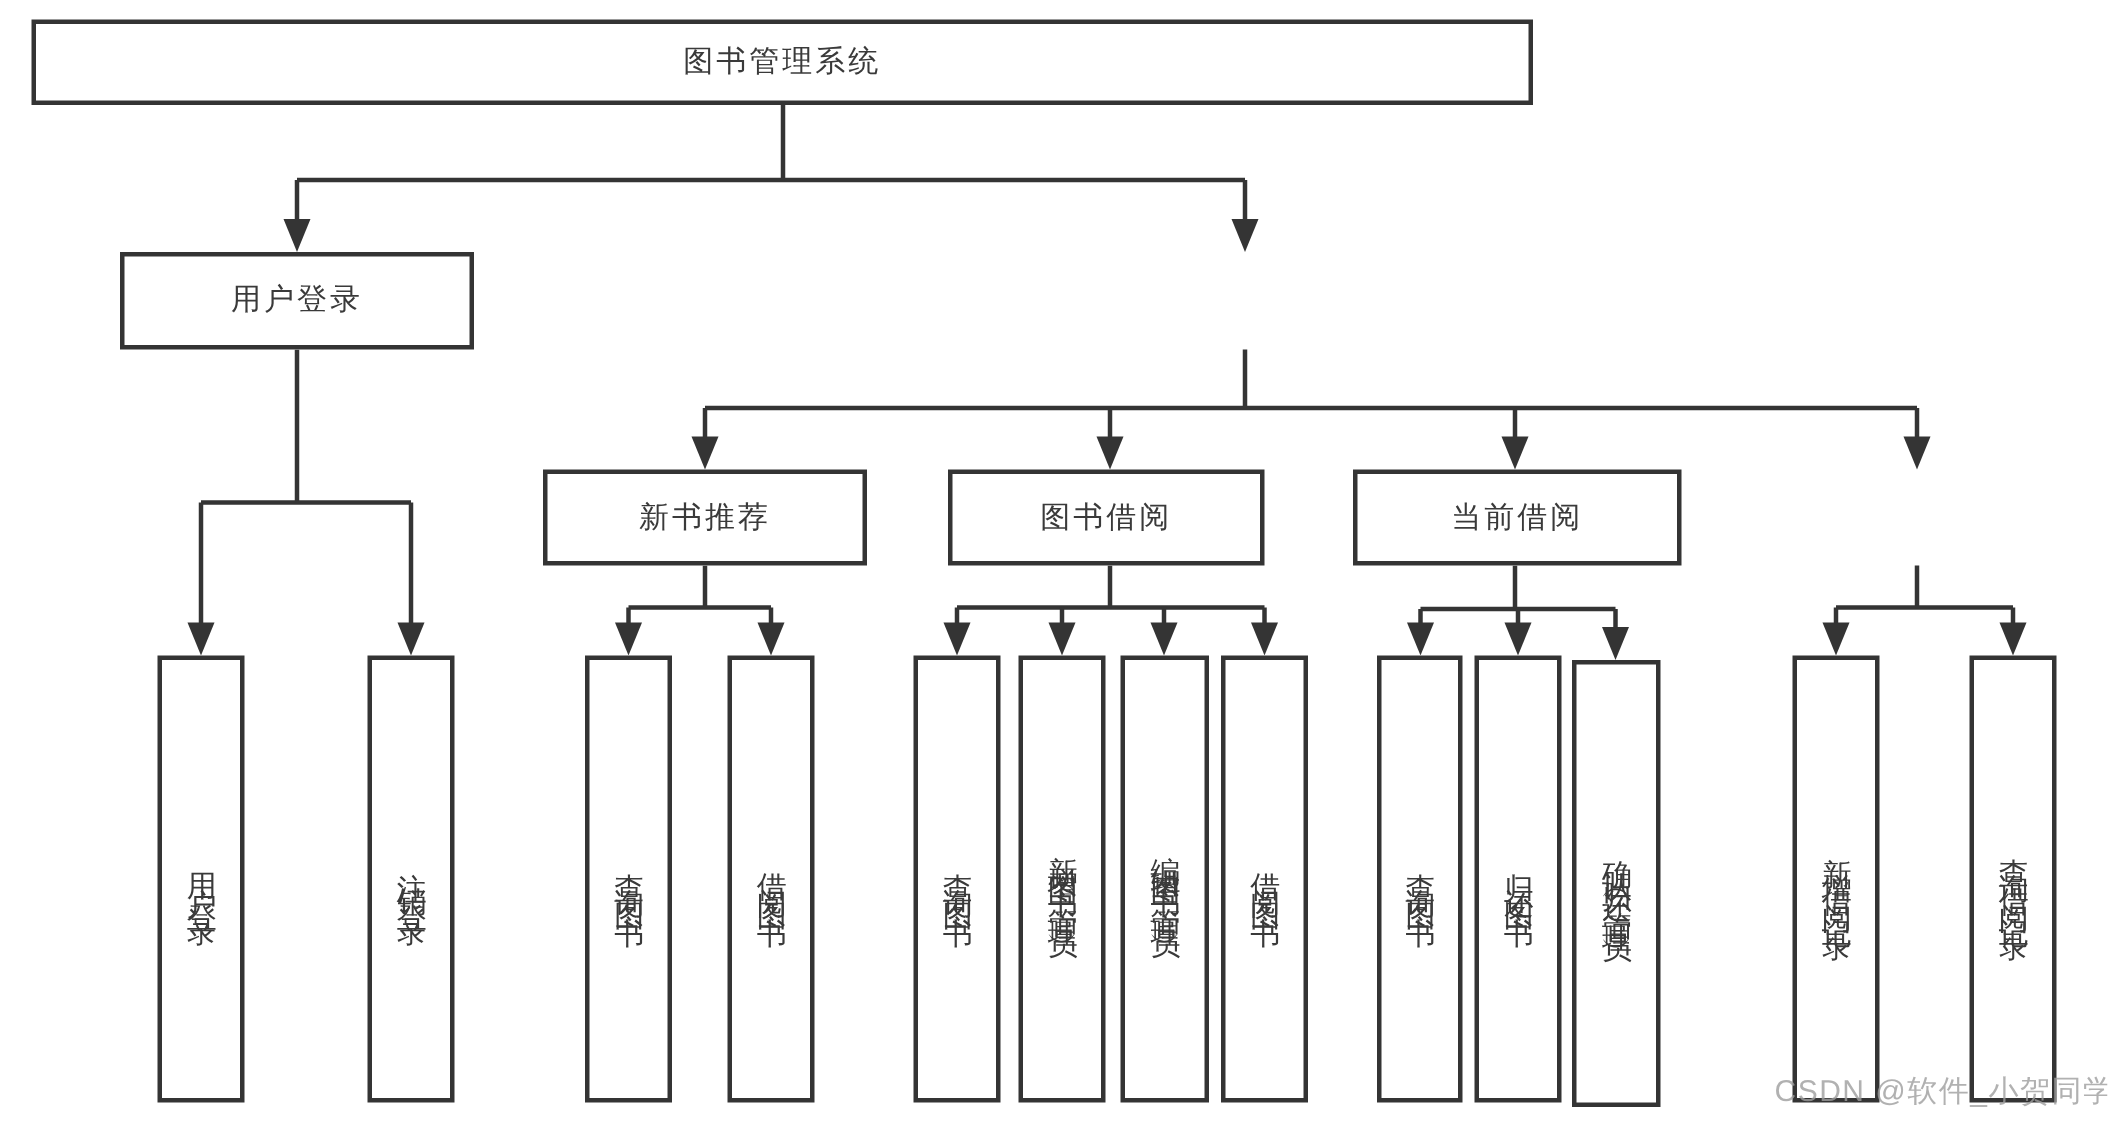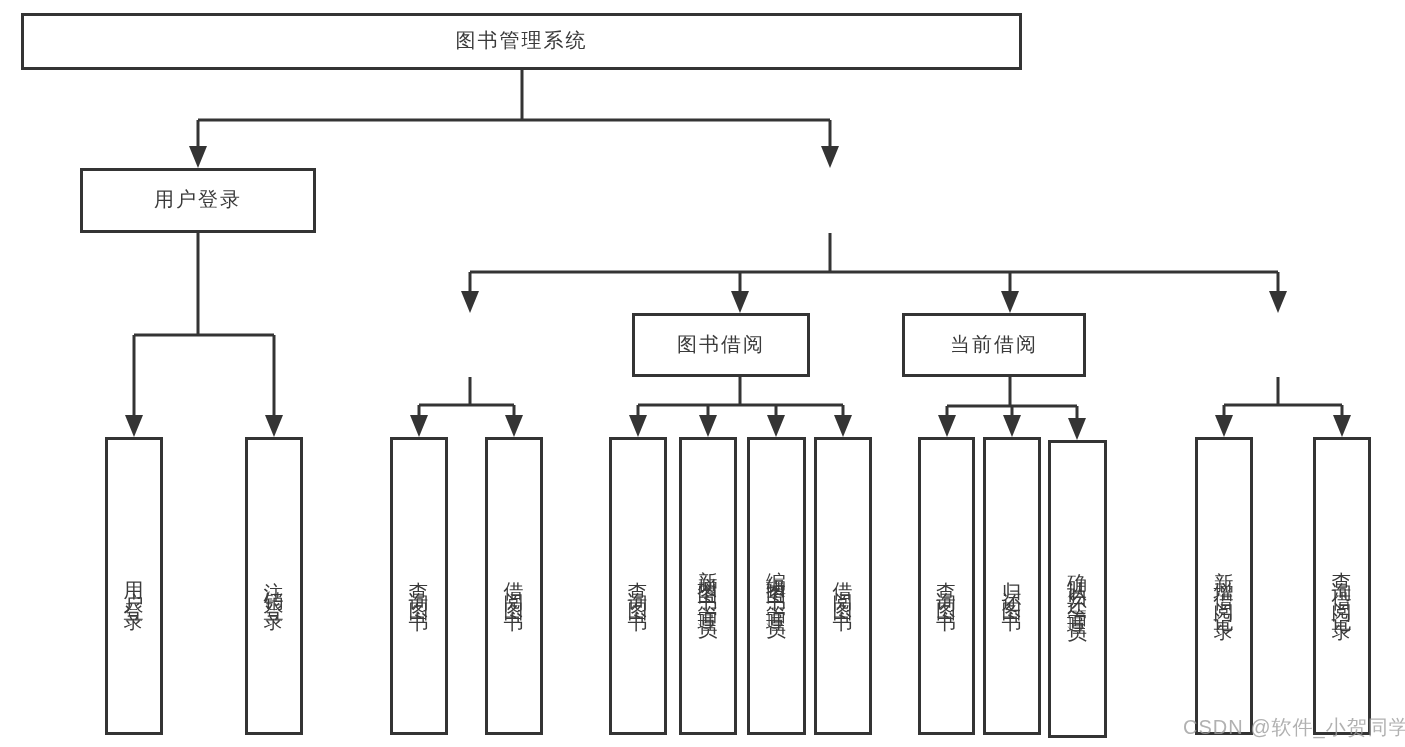--- a/index.html
+++ b/index.html
@@ -107,24 +107,27 @@
   </svg>
 
   <div class="box h" style="left:21px;top:13px;width:1001px;height:57px">
     <span>图书管理系统</span>
   </div>
 
   <div class="box h" style="left:80px;top:168px;width:236px;height:65px">
     <span>用户登录</span>
   </div>
 
-  <div class="box h" style="left:632px;top:313px;width:178px;height:64px">
+  <div class="box h" style="left:362px;top:313px;width:216px;height:64px">
+    <span>新书推荐</span>
+  </div>
+  <div class="box h" style="left:632px;top:313px;width:211px;height:64px">
     <span>图书借阅</span>
   </div>
-  <div class="box h" style="left:902px;top:313px;width:184px;height:64px">
+  <div class="box h" style="left:902px;top:313px;width:219px;height:64px">
     <span>当前借阅</span>
   </div>
 
   <div class="box v" style="left:105px;top:437px;width:58px;height:298px">
     <span>用户登录</span>
   </div>
   <div class="box v" style="left:245px;top:437px;width:58px;height:298px">
     <span>注销登录</span>
   </div>
 

